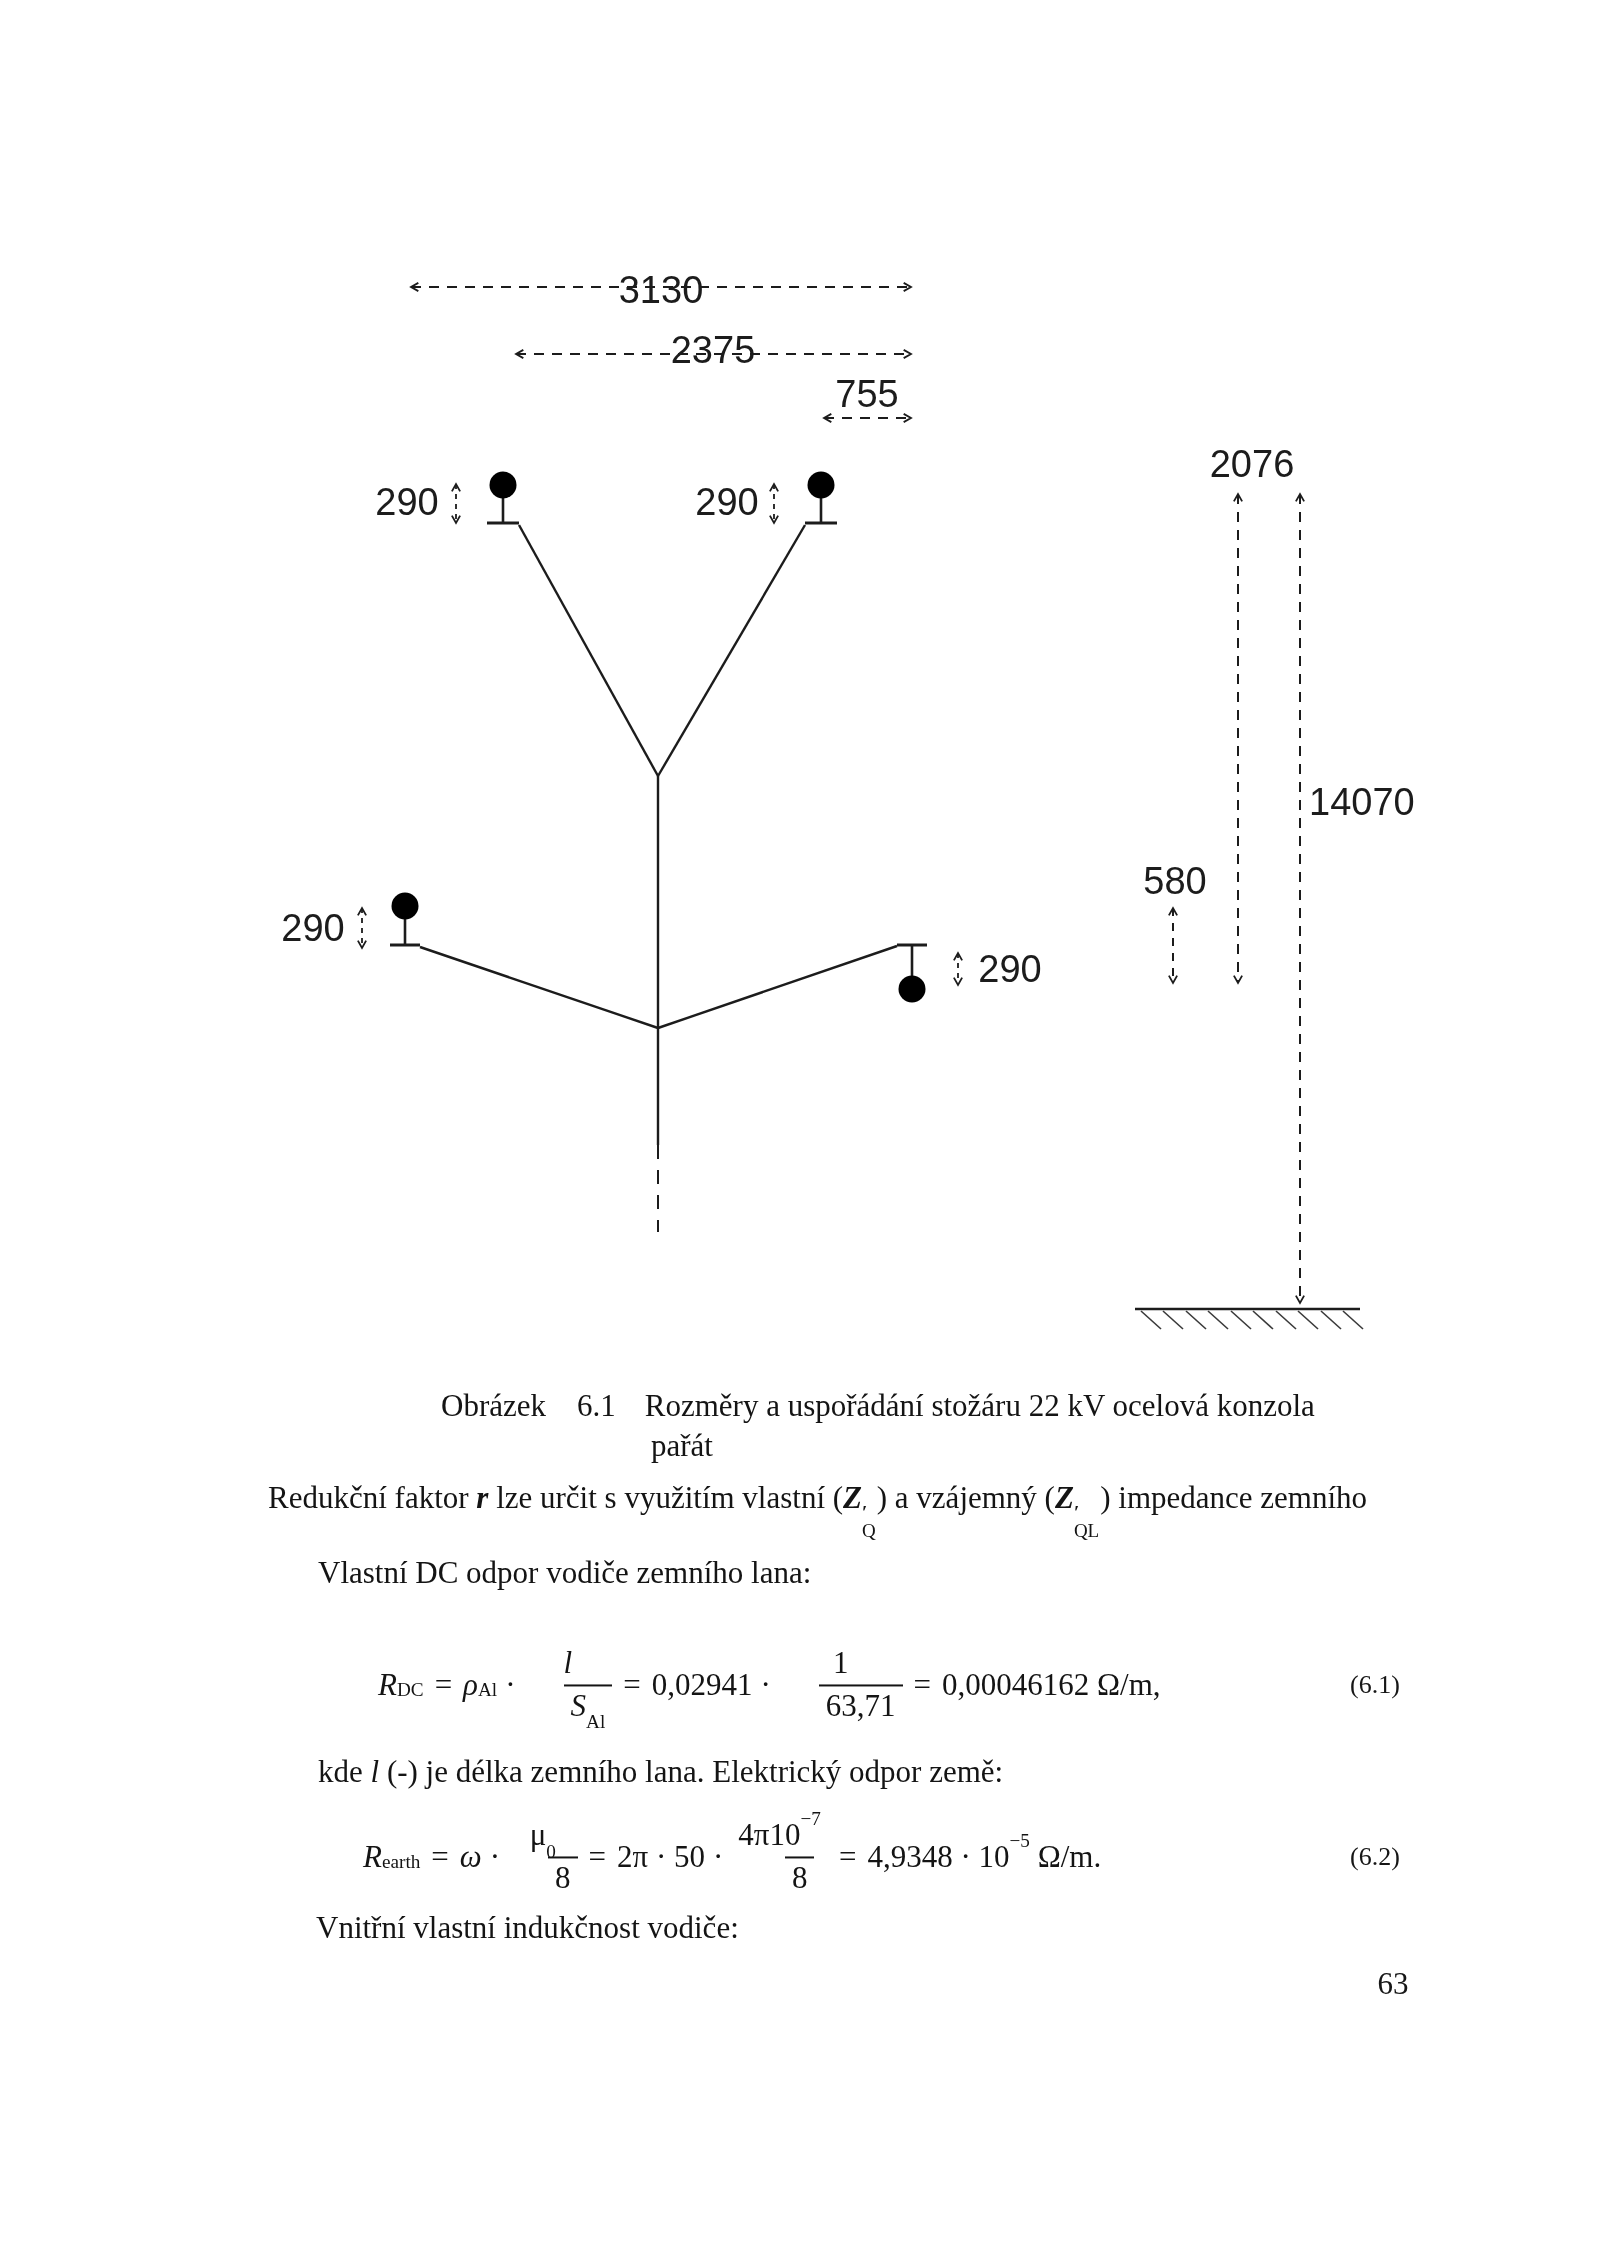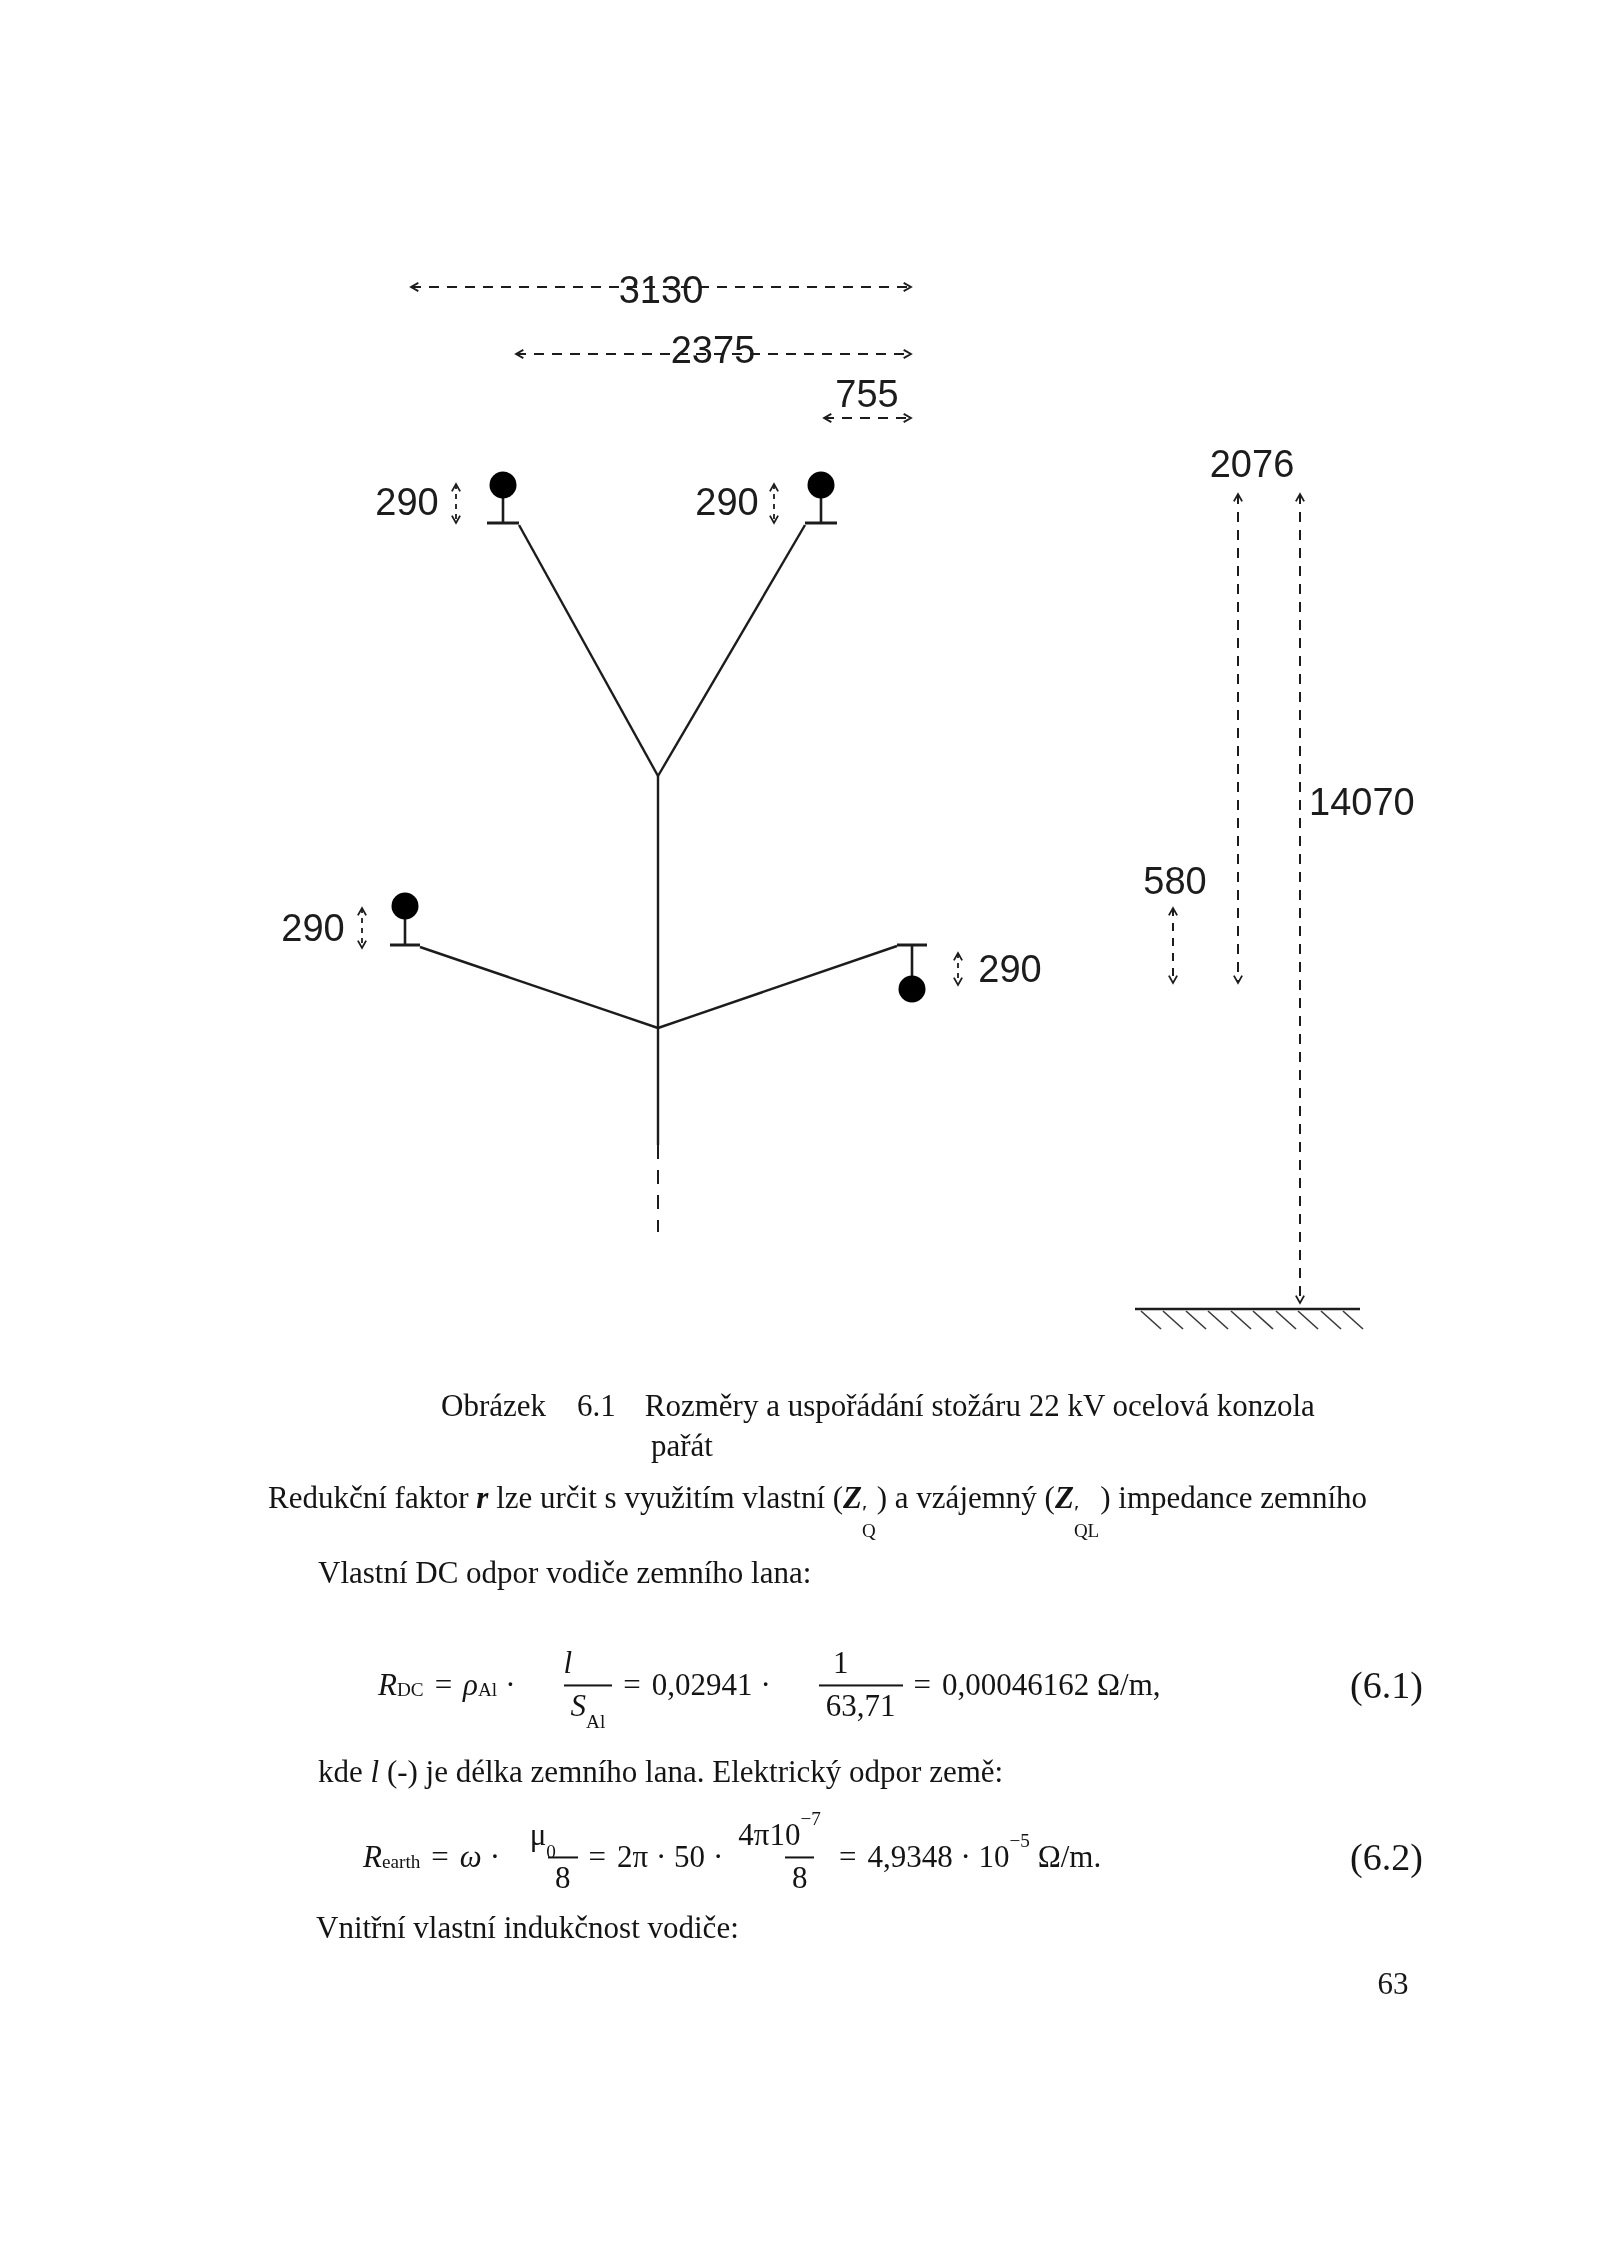--- a/index.html
+++ b/index.html
@@ -39,21 +39,21 @@
   }
   .op{margin:0 11px;}
   .opt{margin:0 8px;}
   .frac{
     display:inline-flex; flex-direction:column; align-items:center;
     text-align:center; line-height:1.05;
   }
   .frac .num{padding:1px 7px 4px;}
   .frac .den{border-top:2px solid #141414; padding:4px 7px 1px;margin-left:40px;}
   .eq-tag{
-    position:absolute; font-size:38px; transform:translateY(-50%); white-space:nowrap;
+    position:absolute; font-size:26px; transform:translateY(-50%); white-space:nowrap;
   }
   .page-number{
     position:absolute; font-size:31px; transform:translate(-50%,-50%); white-space:nowrap;
   }
 </style>
 </head>
 <body>
 
 <div class="page">
 

